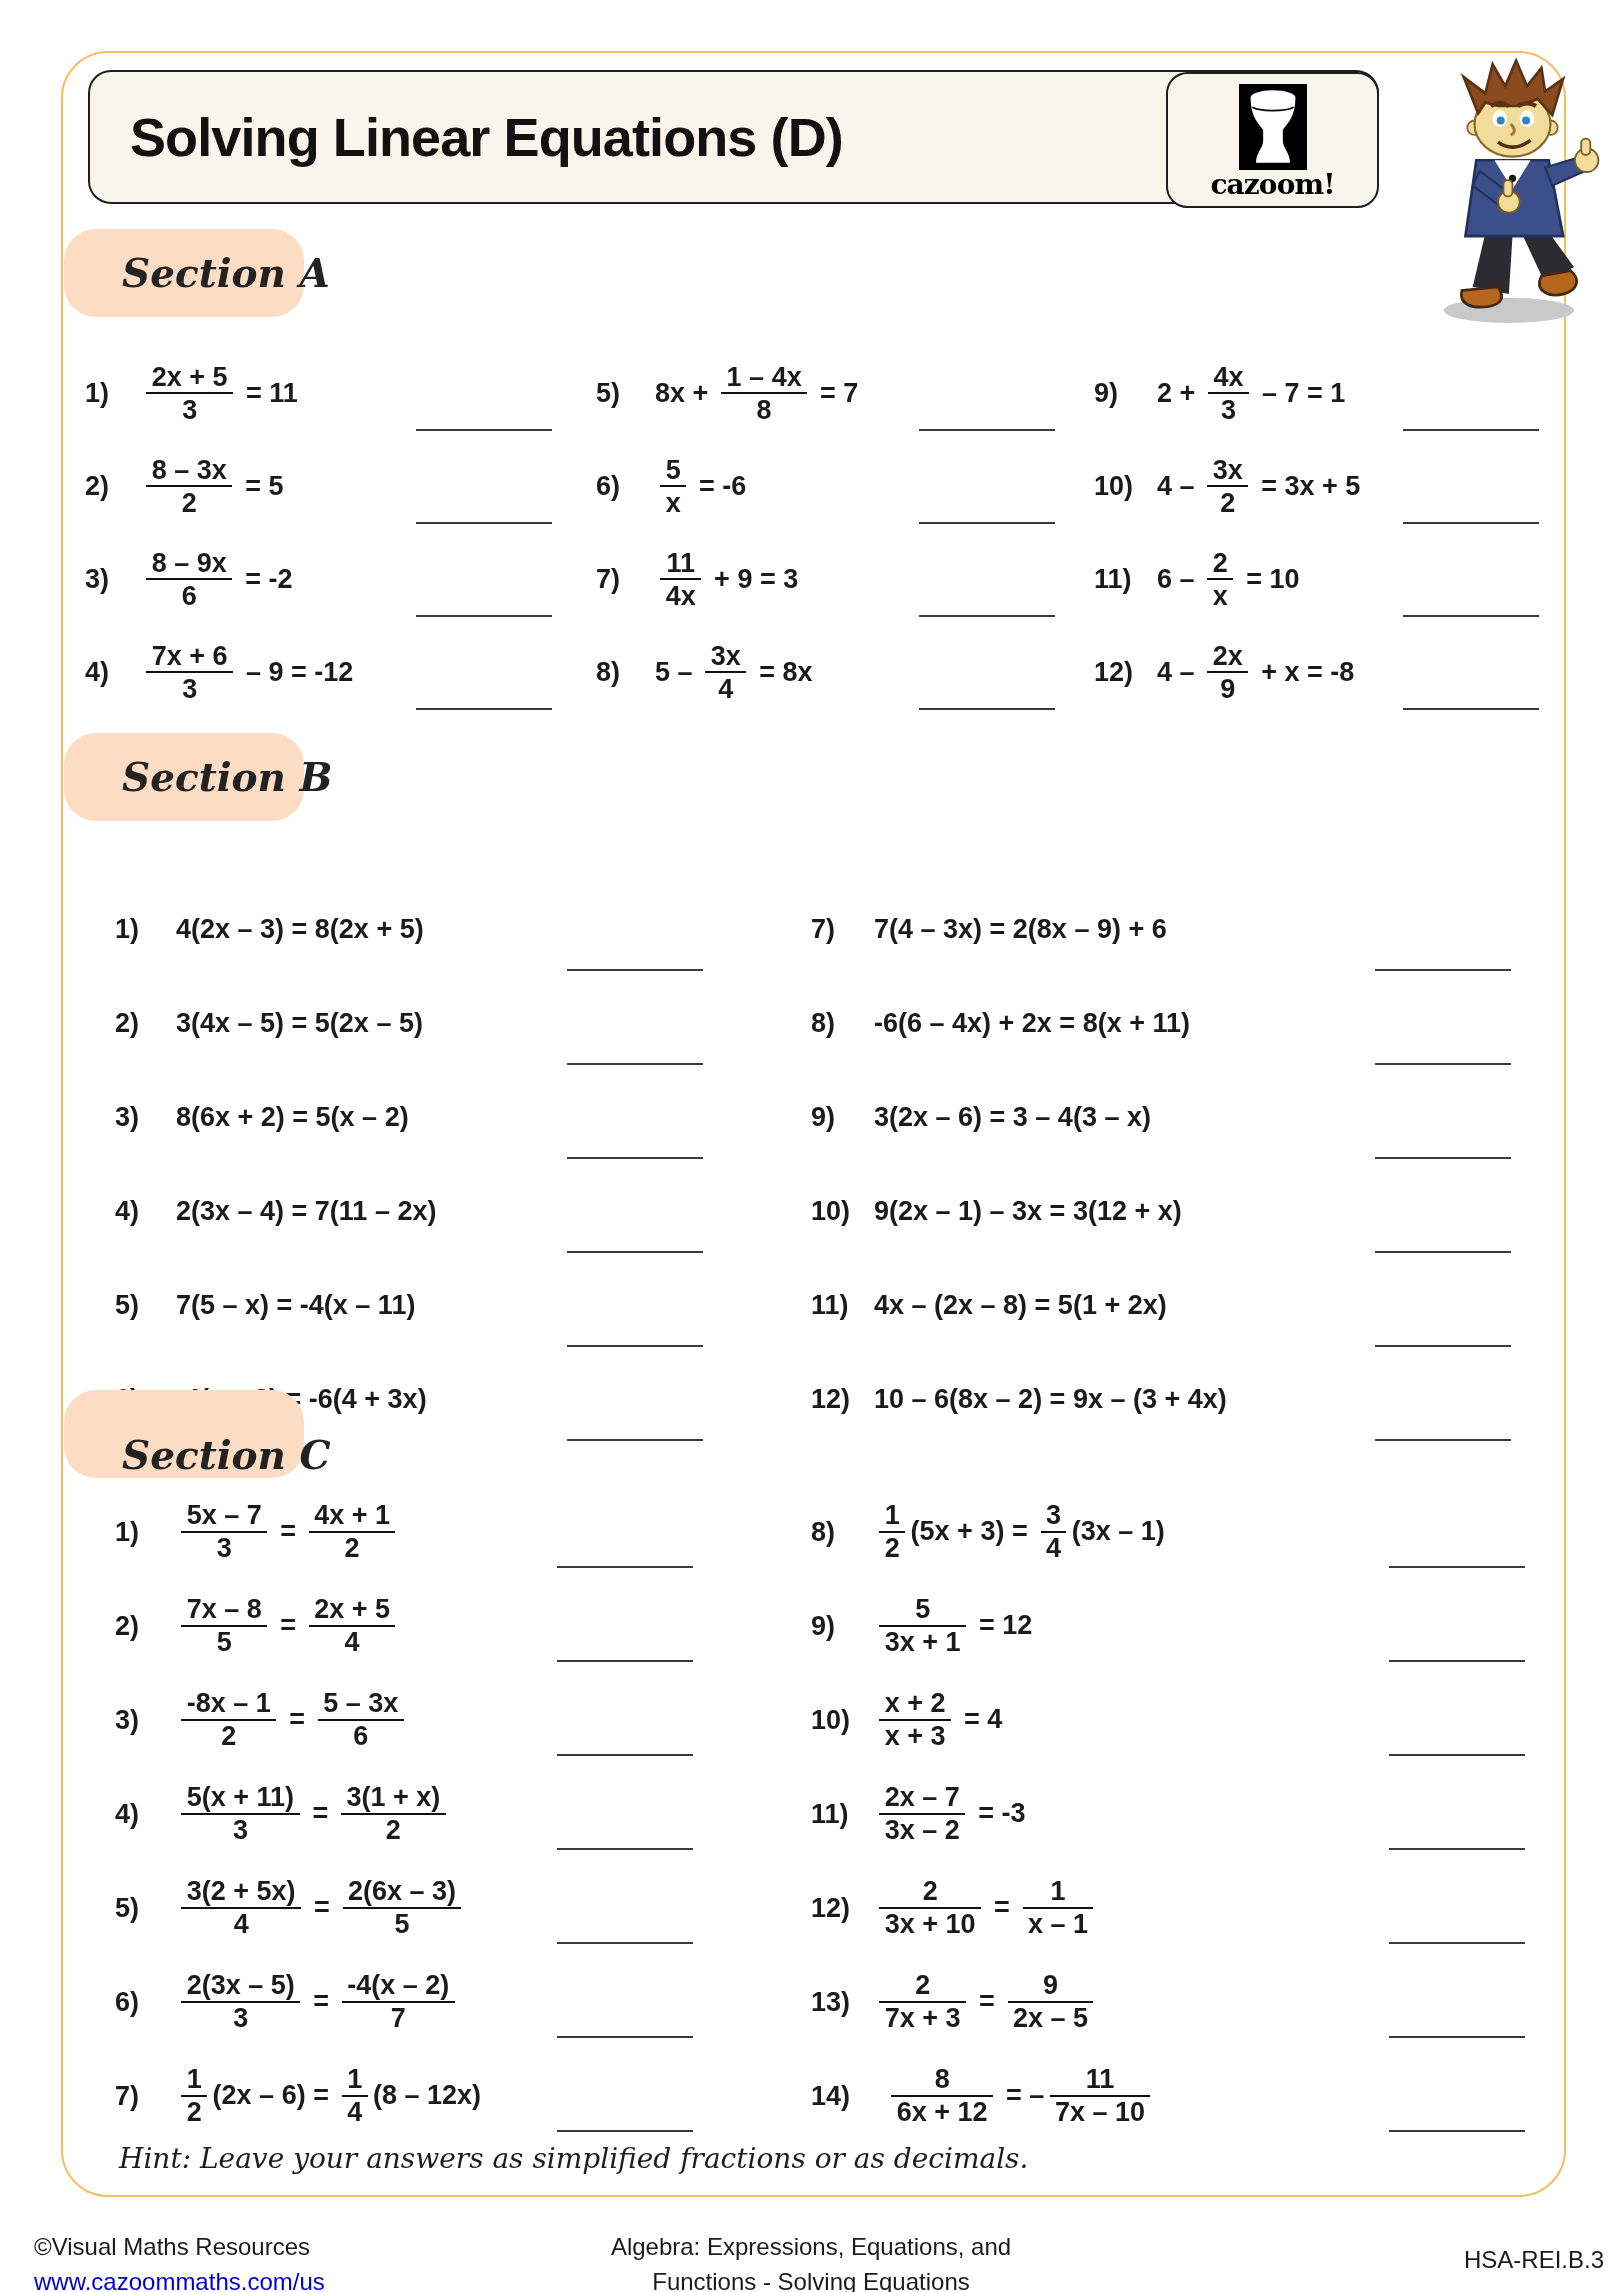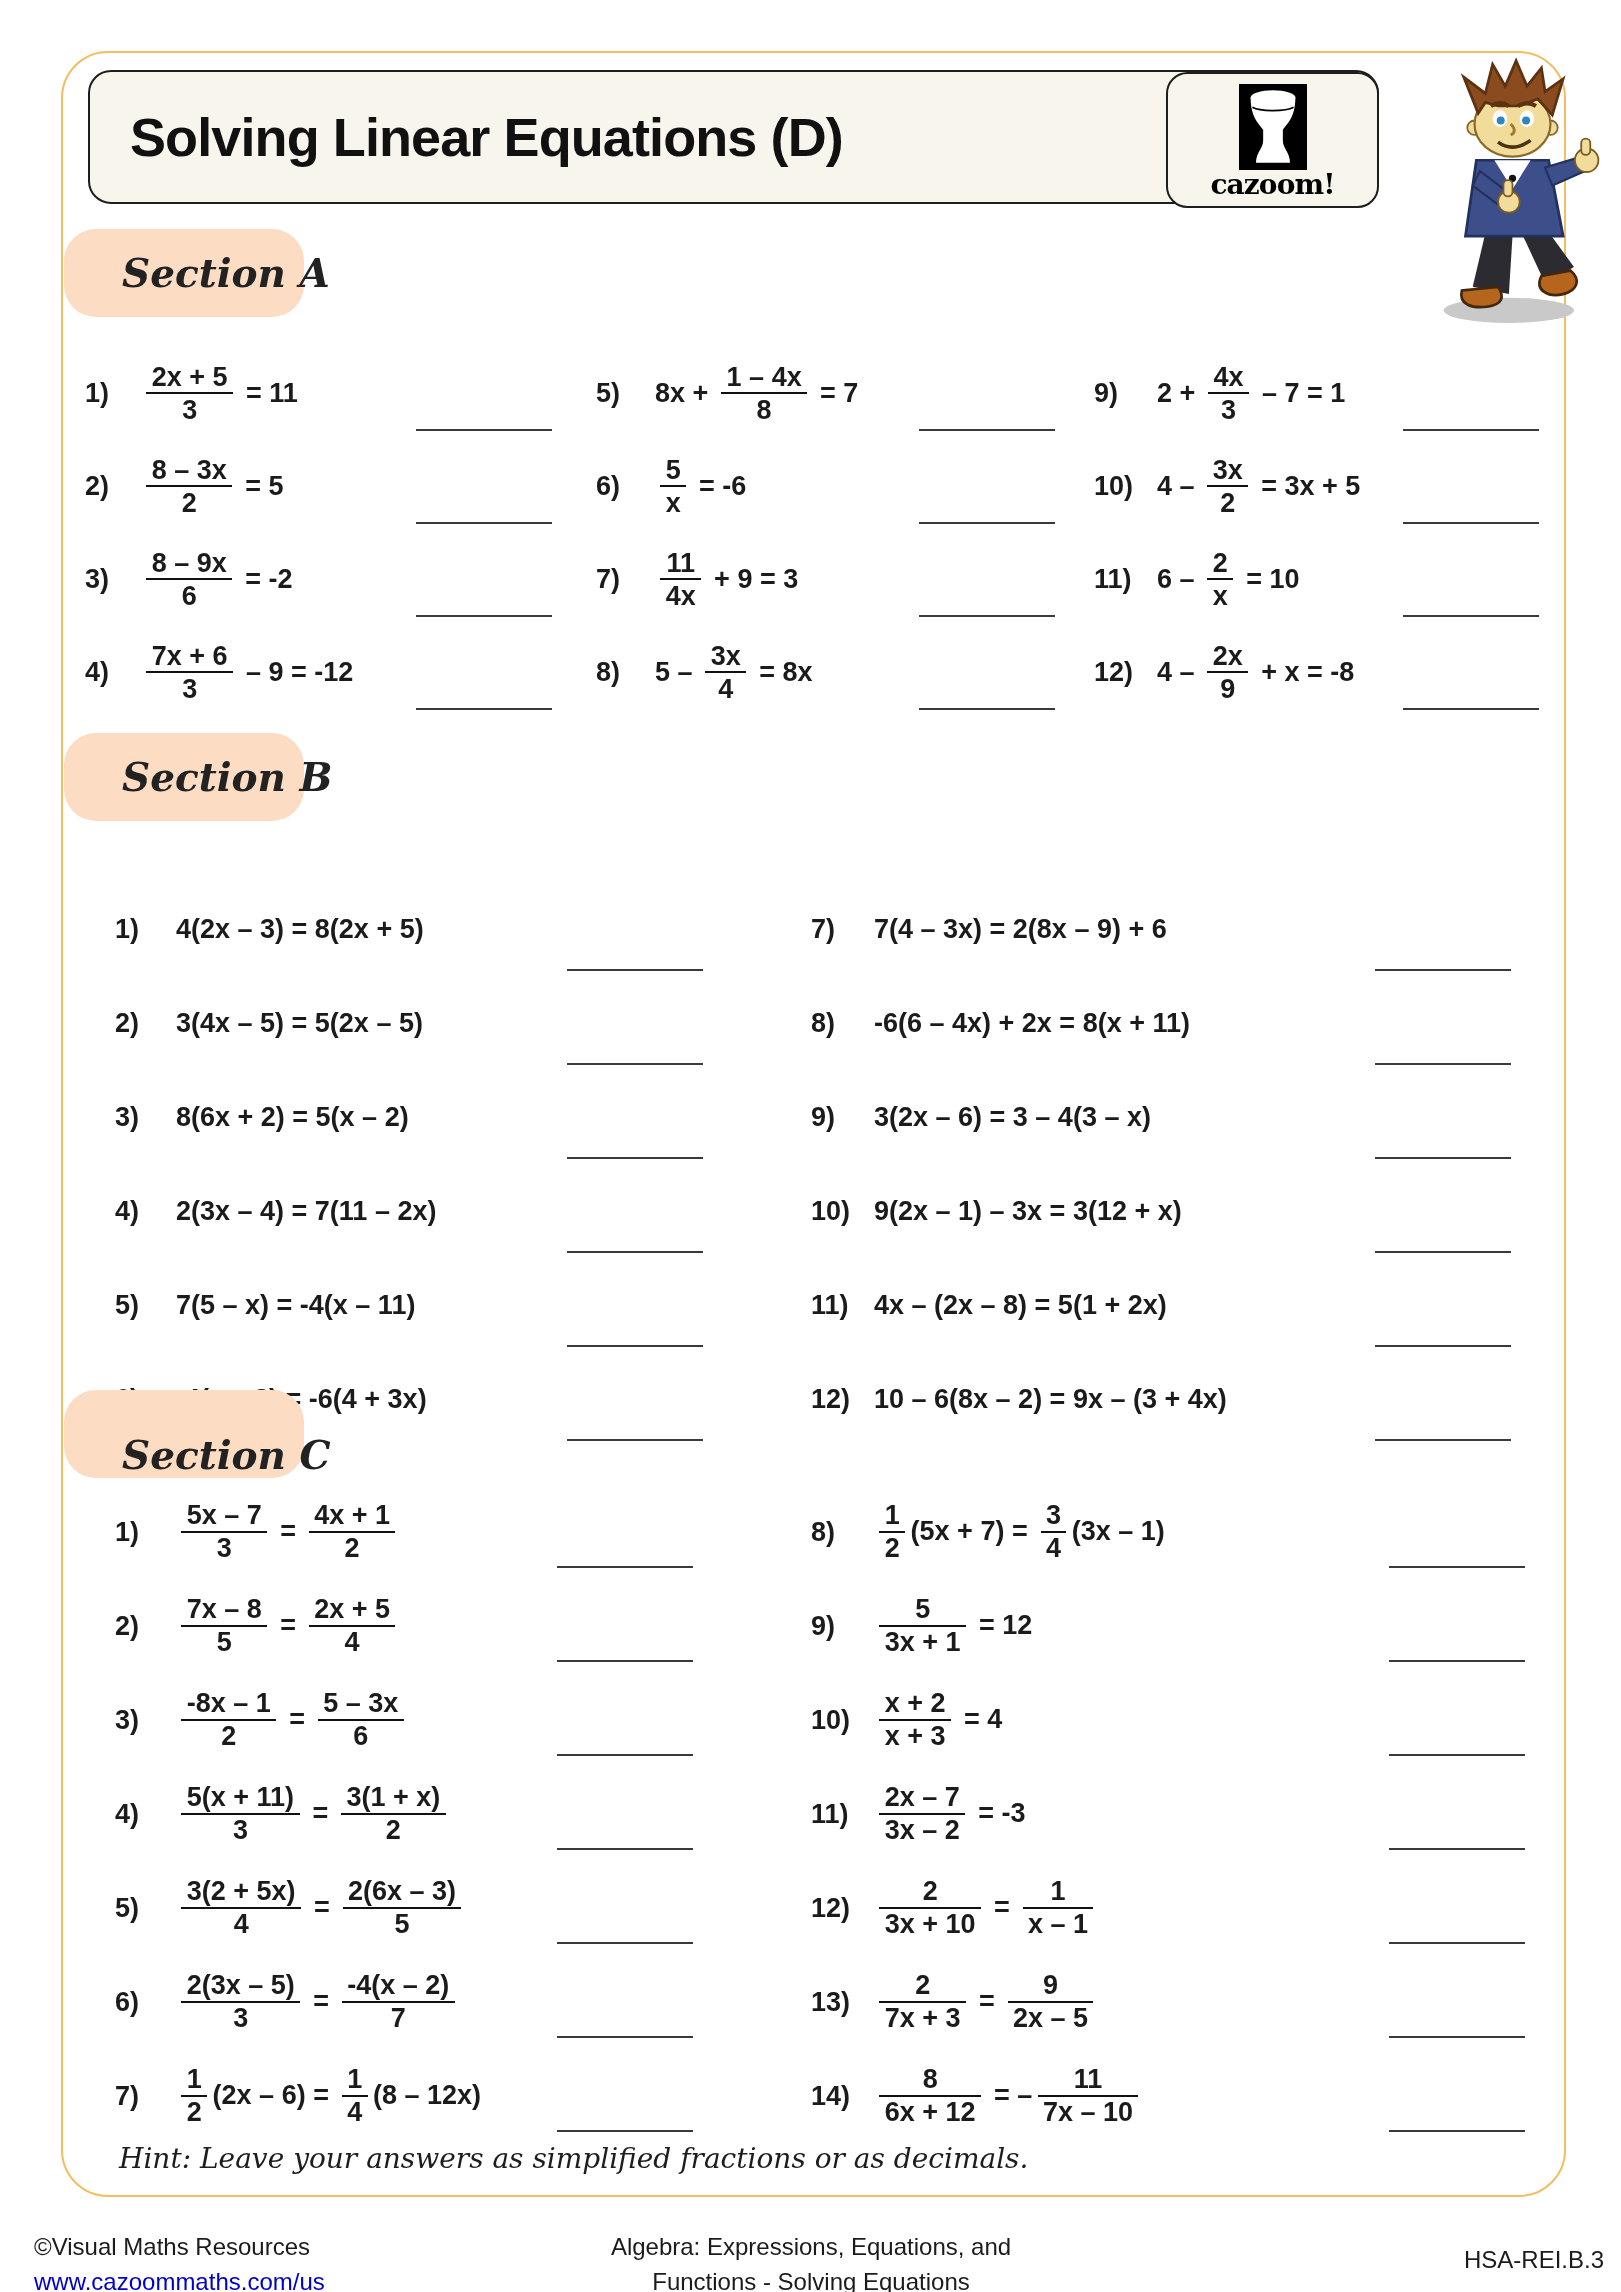--- a/index.html
+++ b/index.html
@@ -310,21 +310,21 @@
   </div>
       <div class="prob" style="height: 94px;">
     <span class="pnum" style="width: 61px;">7)</span>
     <span class="eq"><span class="frac"><span class="num">1</span><span class="den">2</span></span><span>(2x – 6) = </span><span class="frac"><span class="num">1</span><span class="den">4</span></span><span>(8 – 12x)</span></span>
     <span class="blank" style="margin-bottom: 10.7px;"></span>
   </div>
     </div>
     <div class="col" style="left: 811px; width: 714px;">
       <div class="prob" style="height: 94px;">
     <span class="pnum" style="width: 63px;">8)</span>
-    <span class="eq"><span class="frac"><span class="num">1</span><span class="den">2</span></span><span>(5x + 7) = </span><span class="frac"><span class="num">3</span><span class="den">4</span></span><span>(3x – 1)</span></span>
+    <span class="eq"><span class="frac"><span class="num">1</span><span class="den">2</span></span><span>(5x + 3) = </span><span class="frac"><span class="num">3</span><span class="den">4</span></span><span>(3x – 1)</span></span>
     <span class="blank" style="margin-bottom: 10.7px;"></span>
   </div>
       <div class="prob" style="height: 94px;">
     <span class="pnum" style="width: 63px;">9)</span>
     <span class="eq"><span class="frac"><span class="num">5</span><span class="den">3x + 1</span></span><span> = 12</span></span>
     <span class="blank" style="margin-bottom: 10.7px;"></span>
   </div>
       <div class="prob" style="height: 94px;">
     <span class="pnum" style="width: 63px;">10)</span>
     <span class="eq"><span class="frac"><span class="num">x + 2</span><span class="den">x + 3</span></span><span> = 4</span></span>
@@ -338,21 +338,21 @@
       <div class="prob" style="height: 94px;">
     <span class="pnum" style="width: 63px;">12)</span>
     <span class="eq"><span class="frac"><span class="num">2</span><span class="den">3x + 10</span></span><span> = </span><span class="frac"><span class="num">1</span><span class="den">x – 1</span></span></span>
     <span class="blank" style="margin-bottom: 10.7px;"></span>
   </div>
       <div class="prob" style="height: 94px;">
     <span class="pnum" style="width: 63px;">13)</span>
     <span class="eq"><span class="frac"><span class="num">2</span><span class="den">7x + 3</span></span><span> = </span><span class="frac"><span class="num">9</span><span class="den">2x – 5</span></span></span>
     <span class="blank" style="margin-bottom: 10.7px;"></span>
   </div>
-      <div class="prob" style="height: 94px;">
+      <div class="prob" style="height: 94px; gap: 12px;">
     <span class="pnum" style="width: 63px;">14)</span>
     <span class="eq"><span class="frac"><span class="num">8</span><span class="den">6x + 12</span></span><span> = –</span><span class="frac"><span class="num">11</span><span class="den">7x – 10</span></span></span>
     <span class="blank" style="margin-bottom: 10.7px;"></span>
   </div>
     </div>
   </div>
 
 <div class="hint">Hint: Leave your answers as simplified fractions or as decimals.</div>
 
 <div class="footer-left">

